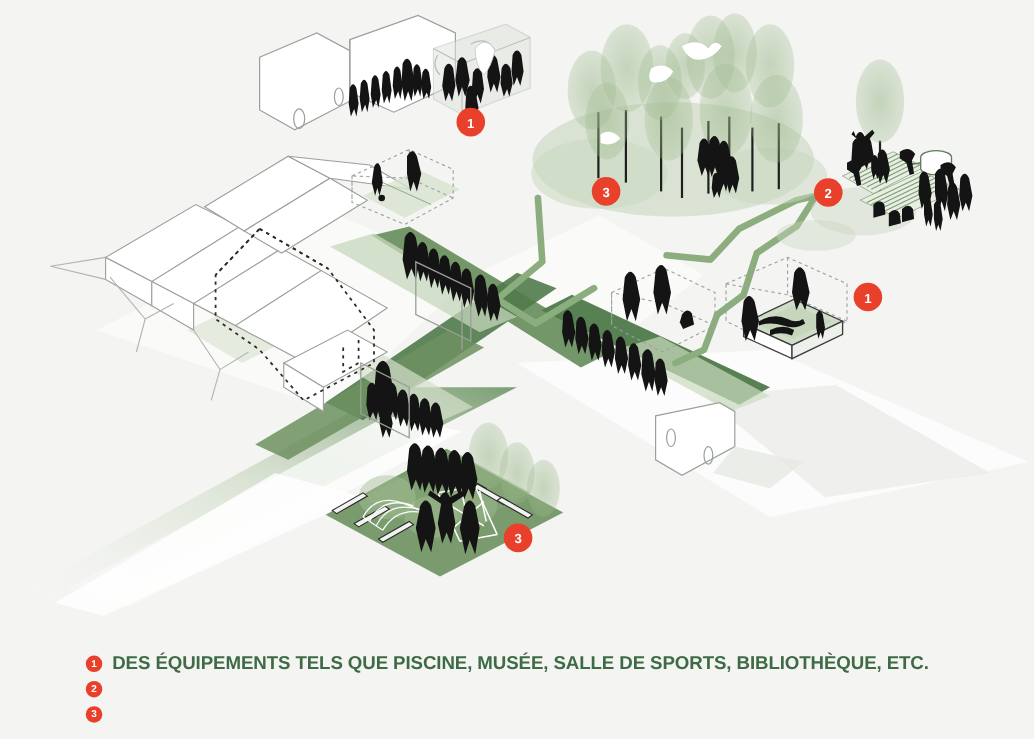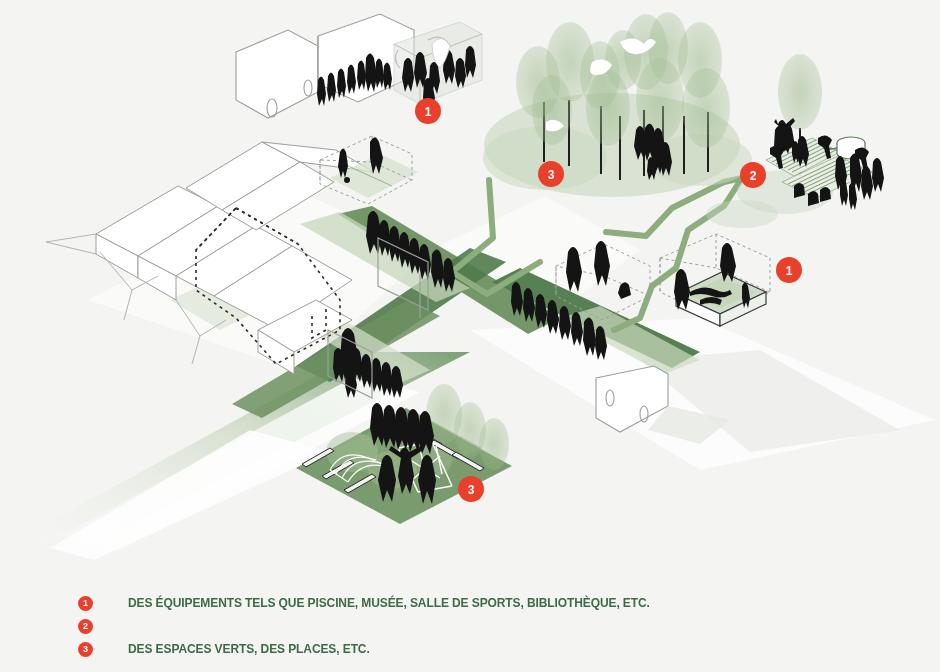--- a/index.html
+++ b/index.html
@@ -28,26 +28,25 @@
     color:#ffffff;
     font-size:9px;font-weight:bold;
     display:flex;align-items:center;justify-content:center;
     flex:0 0 auto;
     margin-right:9px;
     font-family:"Liberation Sans", sans-serif;
     line-height:1;
   }
   .legend-text{
     color:#3e6b45;
-    font-size:12px;
+    font-size:17px;
     font-weight:bold;
     letter-spacing:-0.1px;
     white-space:nowrap;
     font-family:"Liberation Sans", sans-serif;
-    margin-left:26px;
   }
   
 </style>
 </head>
 <body>
 
 <div id="stage">
 
   <svg id="diagram" viewBox="0 0 940 600">
     <defs>
@@ -438,17 +437,16 @@
   <div id="legend">
     <div class="legend-row">
       <div class="legend-badge">1</div>
       <div class="legend-text">DES ÉQUIPEMENTS TELS QUE PISCINE, MUSÉE, SALLE DE SPORTS, BIBLIOTHÈQUE, ETC.</div>
     </div>
     <div class="legend-row">
       <div class="legend-badge">2</div>
     </div>
     <div class="legend-row">
       <div class="legend-badge">3</div>
-      <div class="legend-text">DES ESPACES VERTS, DES PLACES, ETC.</div>
     </div>
   </div>
 
 </div>
 
 </body></html>

